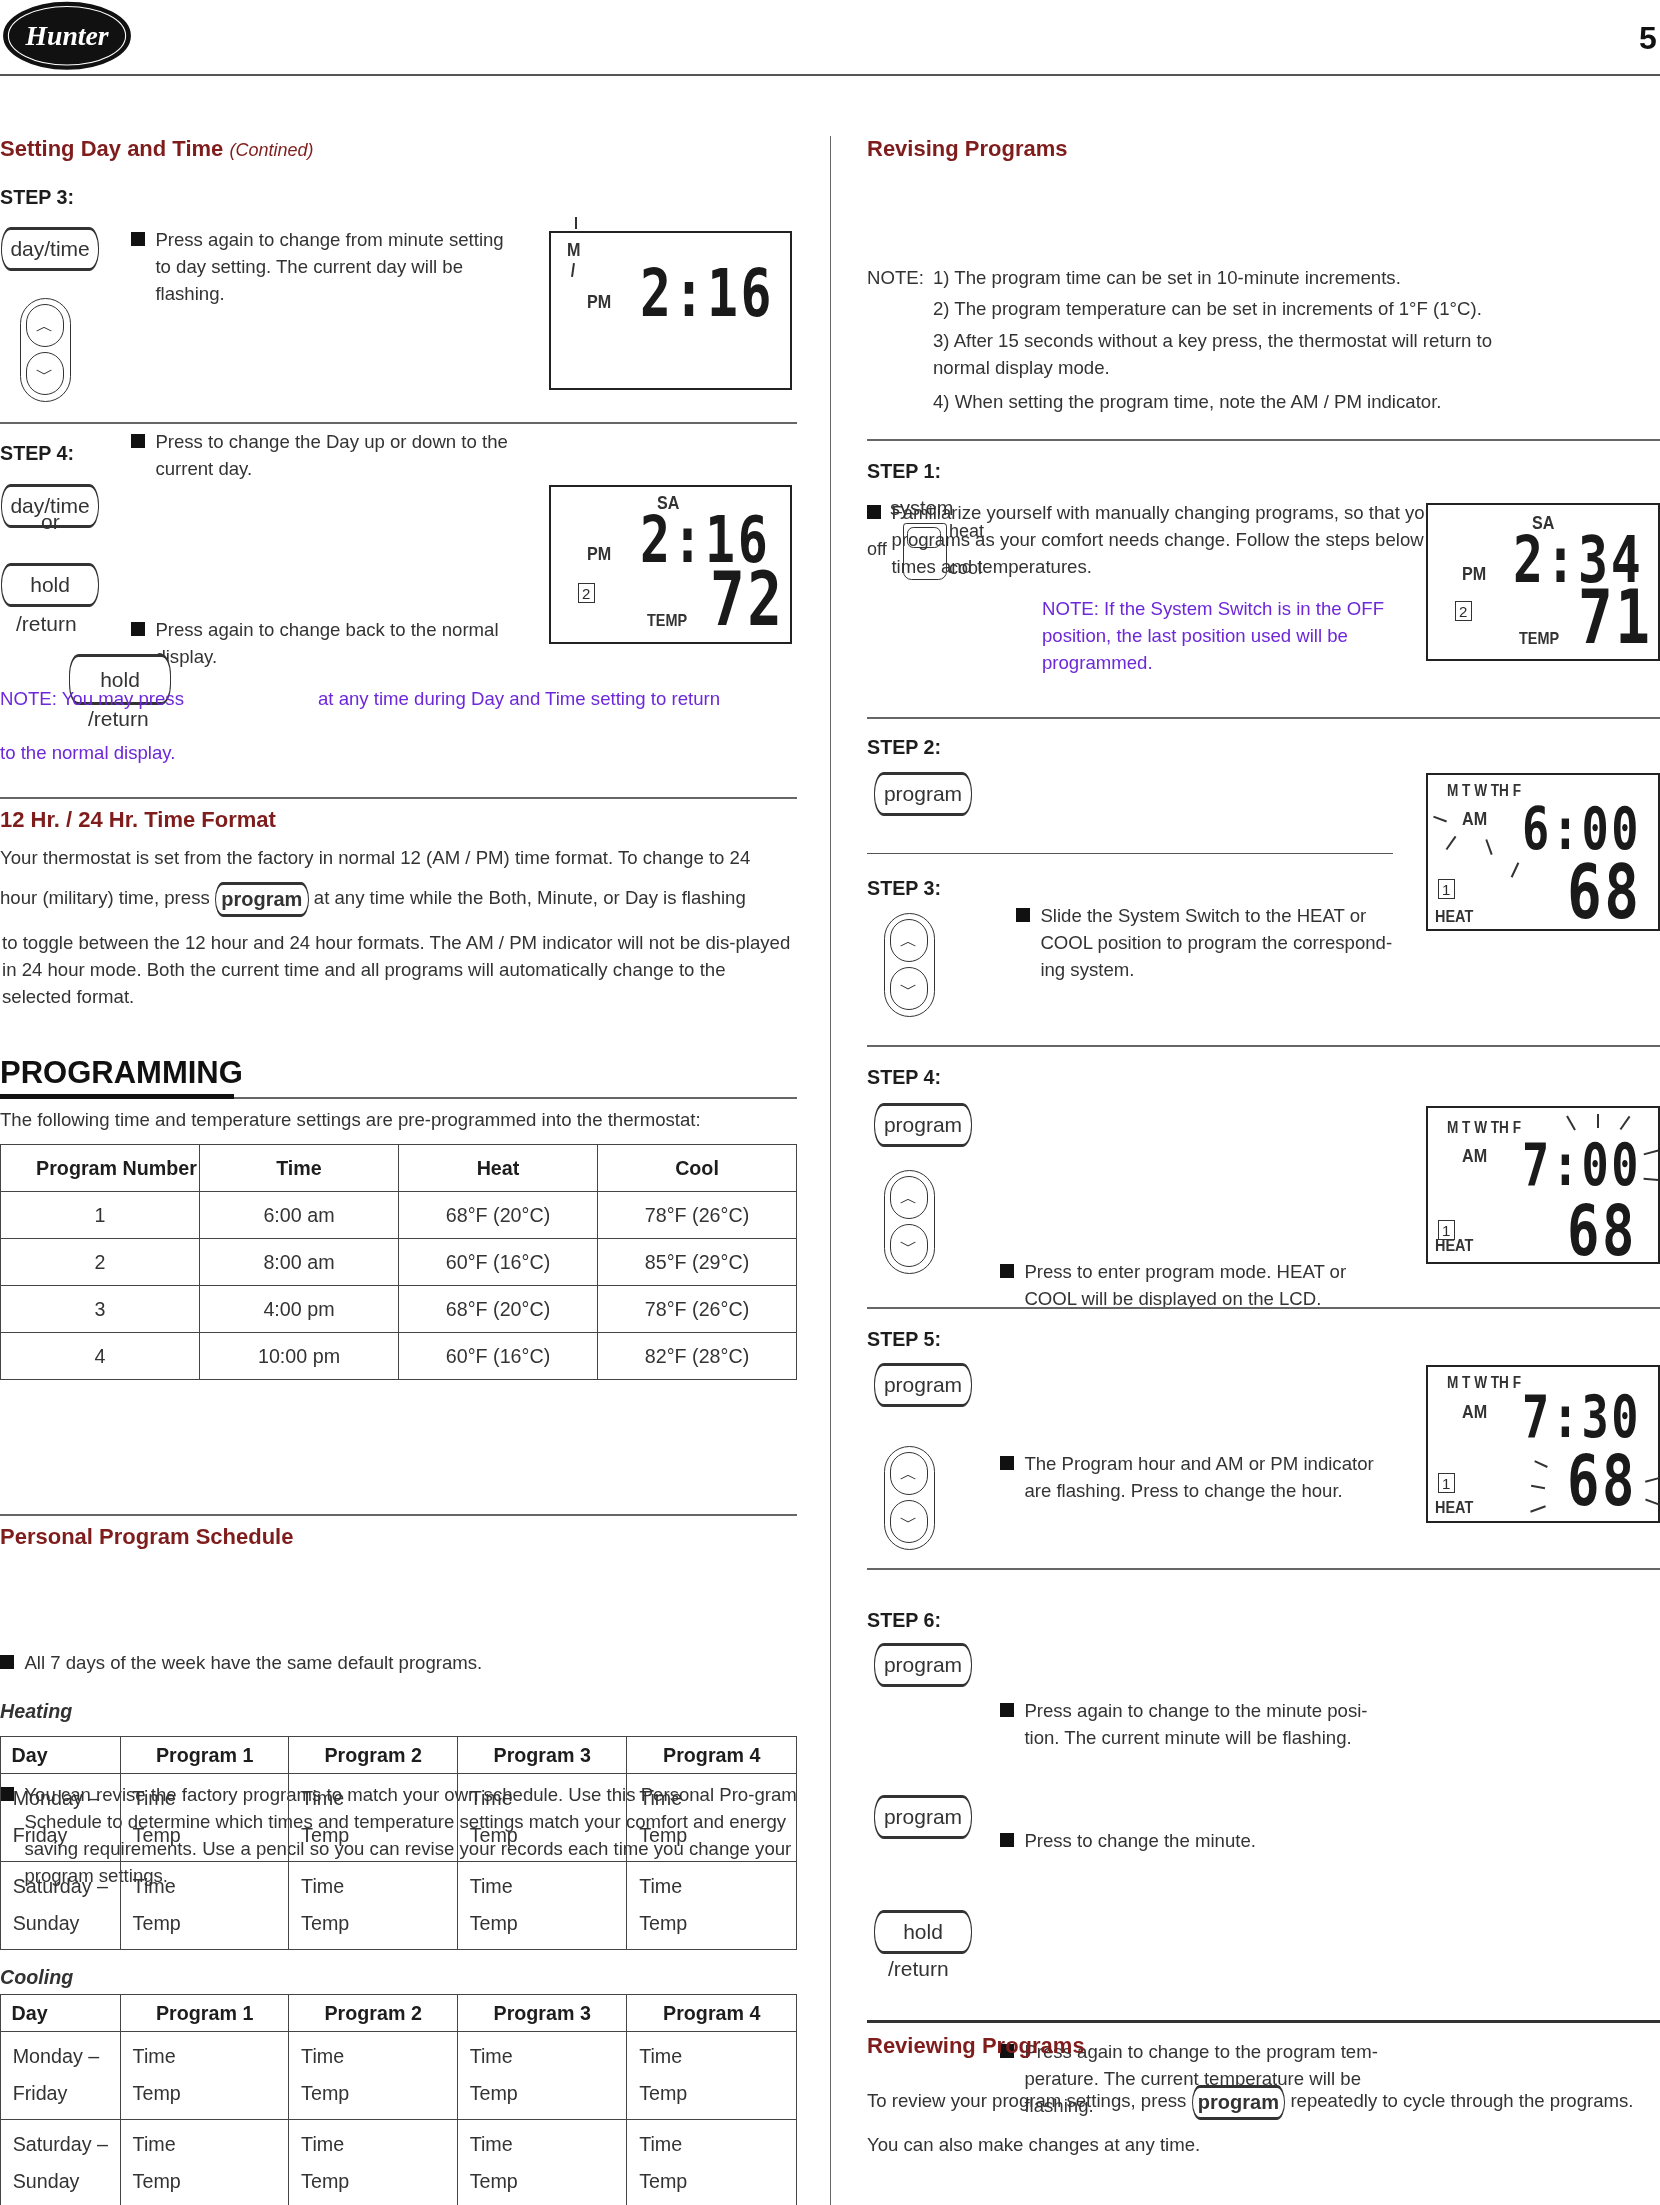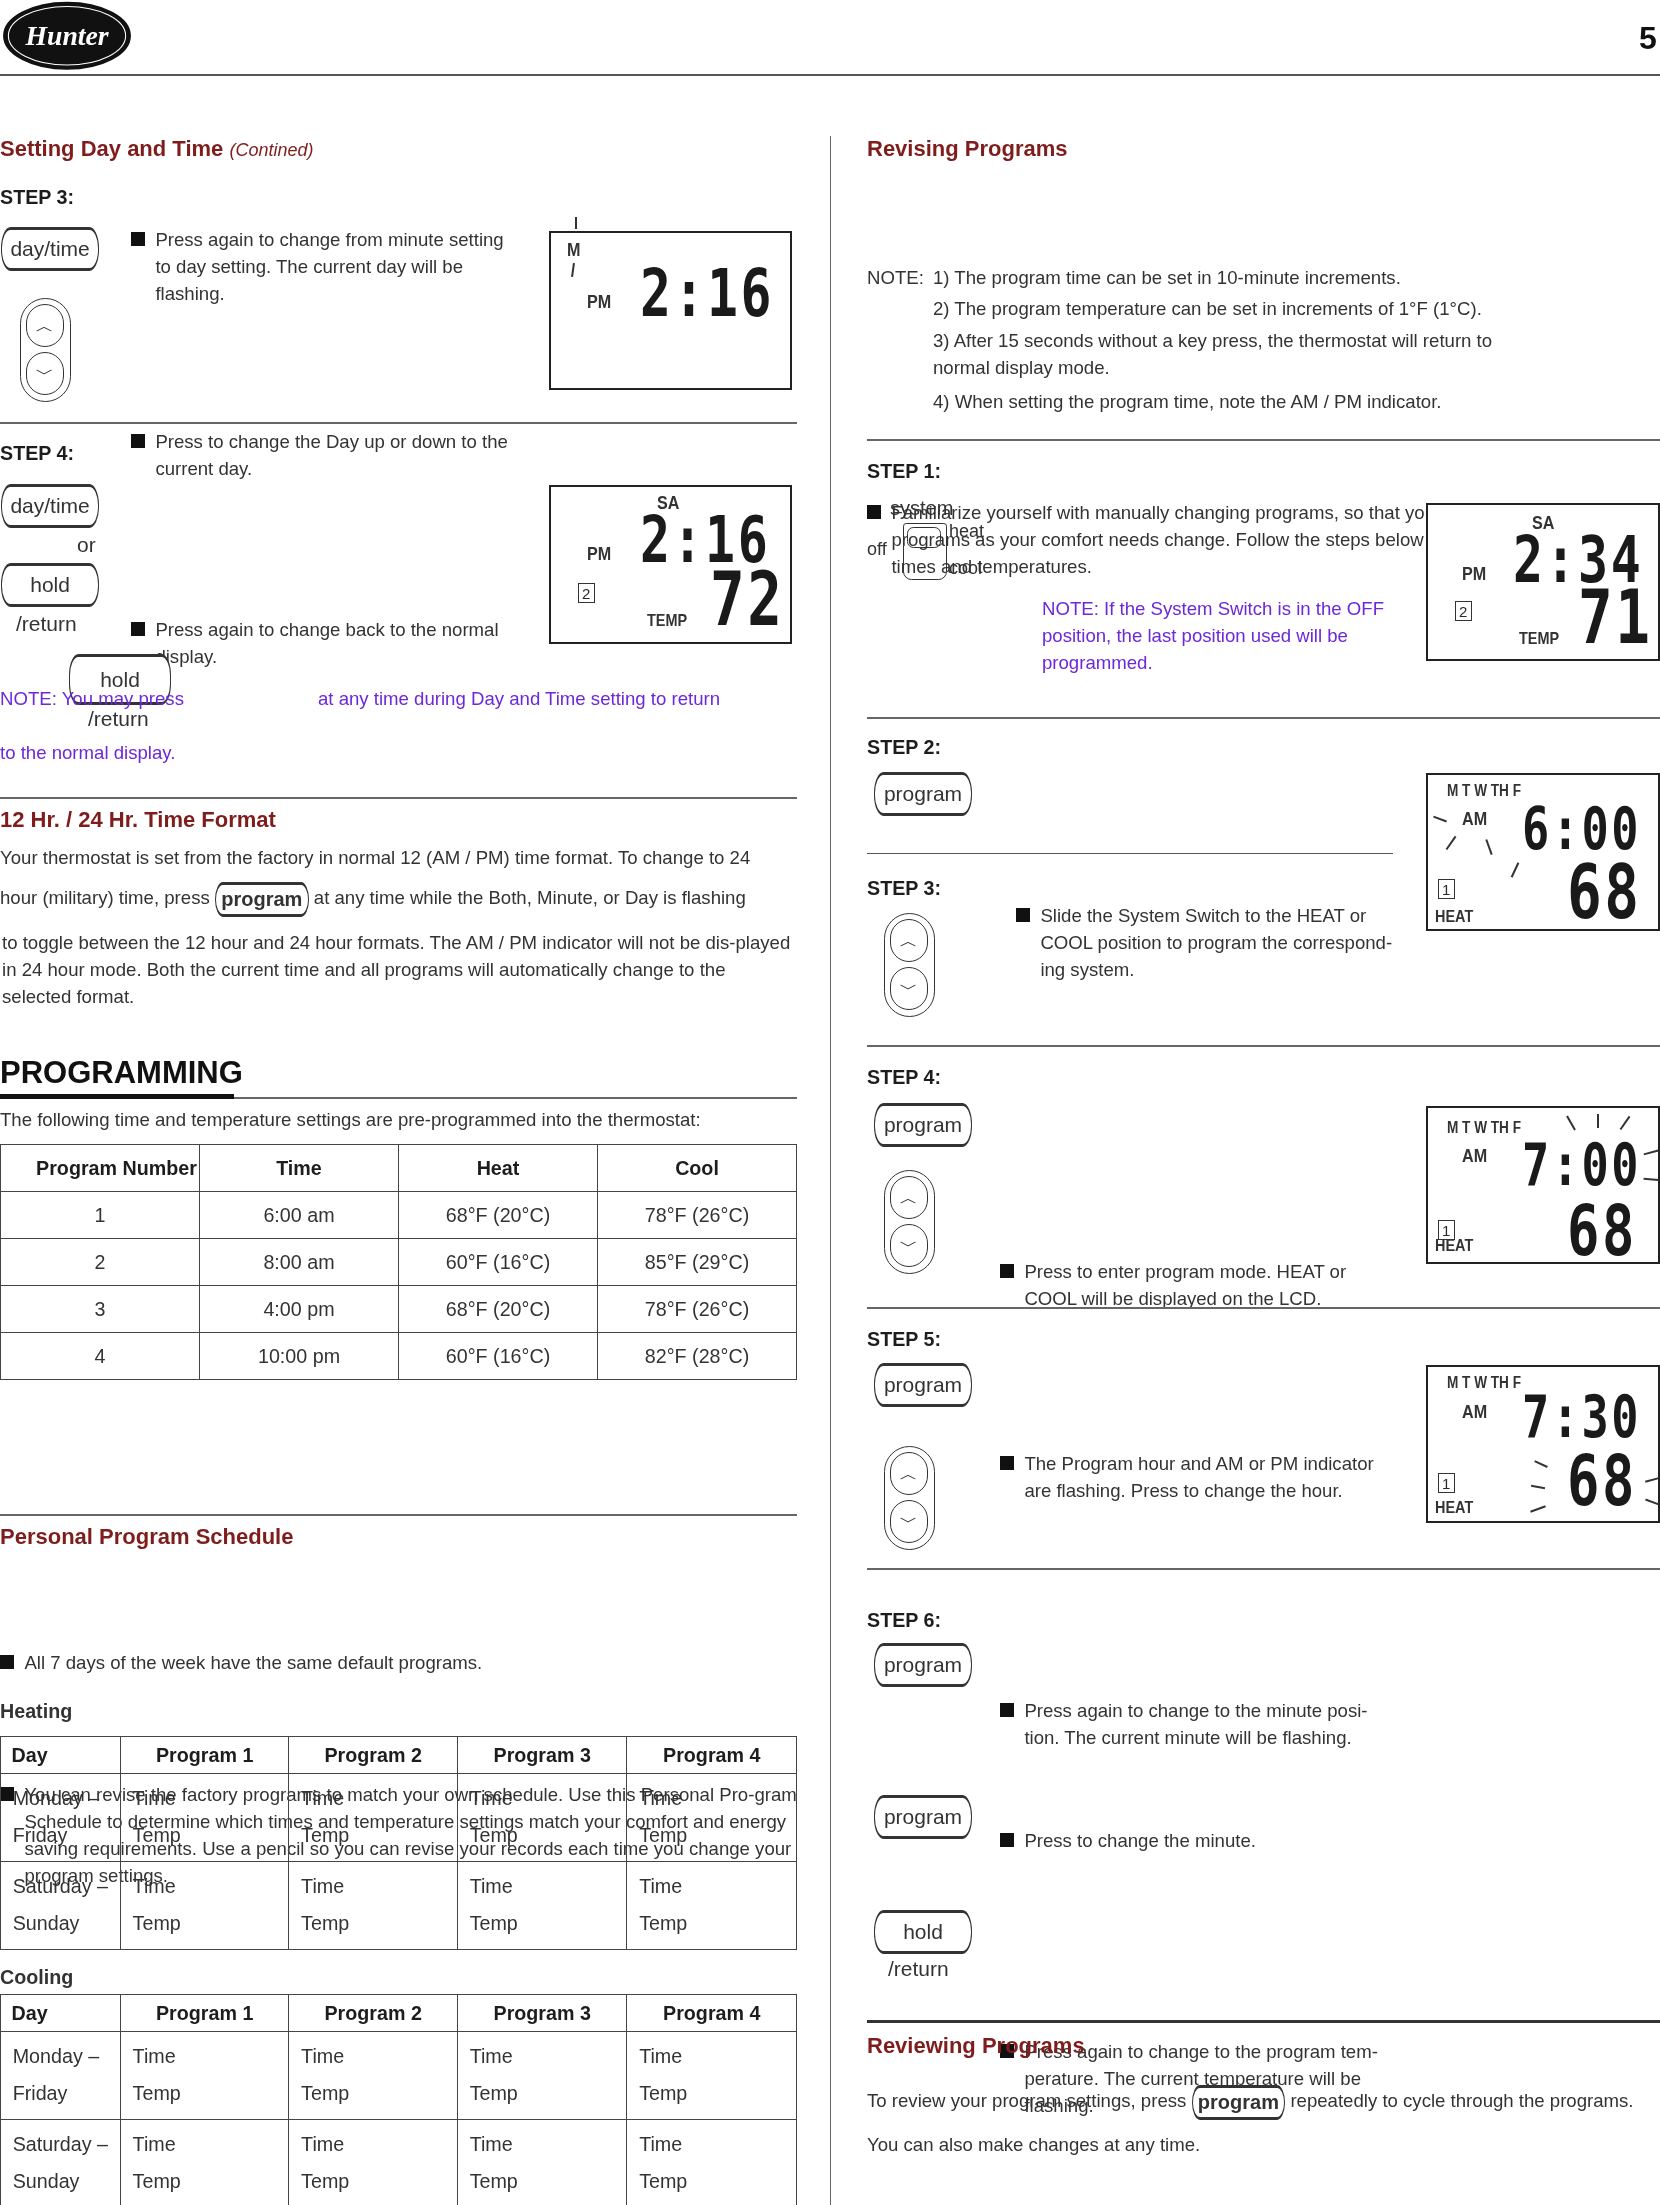--- a/index.html
+++ b/index.html
@@ -54,21 +54,21 @@
   .switch-knob { position: absolute; left: 3.2px; top: 3.2px; width: 34px; height: 21px; border: 1.6px solid #333; border-radius: 6.4px; }
 
   
   table { border-collapse: collapse; position: absolute; }
   td, th { border: 1.6px solid #444; font-size: 19.7px; }
   .defaults td { text-align: center; height: 47px; color: #333; }
   .defaults th { font-weight: bold; height: 47px; color: #1d1d1d; }
   .sched th { font-weight: bold; text-align: center; height: 37px; color: #1d1d1d; }
   .sched th:first-child { text-align: left; padding-left: 10.6px; }
   .sched td { vertical-align: top; padding: 6.4px 11.7px; line-height: 37px; color: #333; height: 83px; }
-  .italic-label { font-weight: bold; font-size: 19.7px; color: #333; }
+  .italic-label { font-style: italic; font-weight: bold; font-size: 19.7px; color: #333; }
 </style>
 </head>
 <body>
 
 <div class="abs logo">
   <svg width="130" height="72" viewBox="0 0 244 135">
     <ellipse cx="122" cy="67" rx="118" ry="62" fill="#111" stroke="#111" stroke-width="4"></ellipse>
     <ellipse cx="122" cy="67" rx="110" ry="55" fill="none" stroke="#fff" stroke-width="2"></ellipse>
     <text x="122" y="84" text-anchor="middle" font-family="Liberation Serif, serif" font-style="italic" font-weight="bold" font-size="52" fill="#fff">Hunter</text>
   </svg>
@@ -95,21 +95,21 @@
   <div class="flash" style="left:24px;top:-16px;height:11.7px;"></div>
   <div class="flash" style="left:21px;top:30px;height:14px;transform:rotate(8deg);"></div>
   <div class="lbl" style="left:36px;top:58px;">PM</div>
   <div class="seg" style="left:89px;top:22px;font-size:66px;">2:16</div>
 </div>
 
 <div class="abs rule" style="left:0;top:422px;width:797px;"></div>
 
 <div class="abs step" style="left:0;top:442px;">STEP 4:</div>
 <div class="key" style="left:1.1px;top:484px;width:98px;height:44px;">day/time</div>
-<div class="sub-label" style="left:41px;top:533px;margin-left:36px;">or</div>
+<div class="sub-label" style="left:41px;top:510px;">or</div>
 <div class="key" style="left:1.1px;top:563px;width:98px;height:44px;">hold</div>
 <div class="sub-label" style="left:16px;top:612px;">/return</div>
 <div class="abs body bullet" style="left:131px;top:481px;width:372px;">Press again to change back to the normal display.</div>
 
 <div class="lcd" style="left:549px;top:485px;width:243px;height:159px;">
   <div class="lbl" style="left:106px;top:5.3px;">SA</div>
   <div class="lbl" style="left:36px;top:56px;">PM</div>
   <div class="seg" style="left:89px;top:16px;font-size:64px;">2:16</div>
   <div class="pnum" style="left:26.6px;top:96px;">2</div>
   <div class="lbl" style="left:96px;top:124px;font-size:17px;">TEMP</div>

